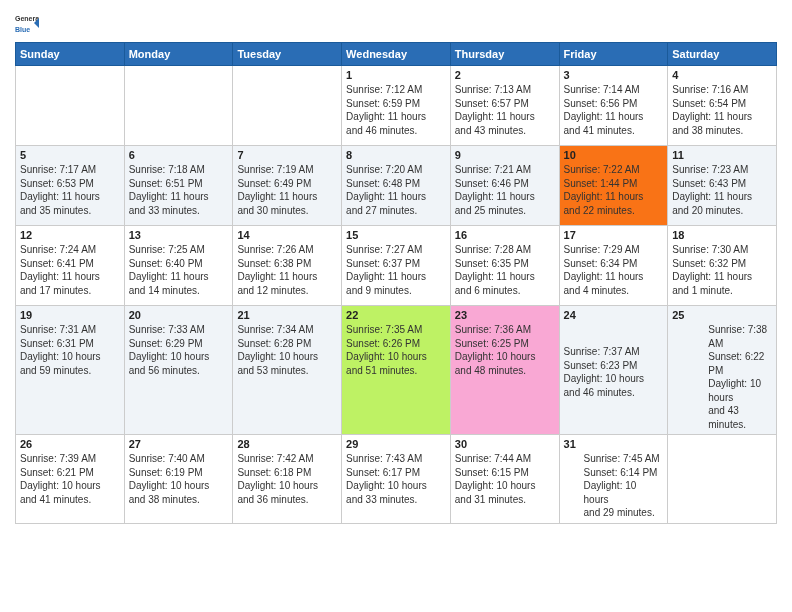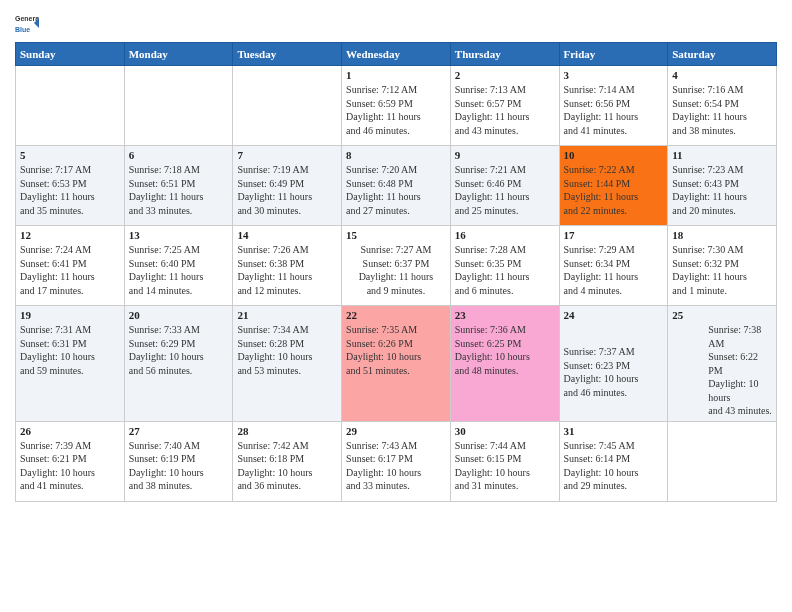--- a/index.html
+++ b/index.html
@@ -37,21 +37,20 @@
     }
     .title-block h2 {
       font-size: 14px;
       font-weight: normal;
       color: #444;
     }
     .calendar {
       width: 100%;
       border-collapse: collapse;
       border: 1px solid #ccc;
-      font-family: Liberation Serif, serif;
     }
     .calendar th {
       background: #2a6db5;
       color: #fff;
       font-size: 11px;
       font-weight: bold;
       padding: 5px 4px;
       text-align: left;
       border: 1px solid #1a5a9a;
     }
@@ -216,21 +215,21 @@
           </td>
           <td>
             <span class="day-number">14</span>
             <div class="day-info" style="white-space: pre-line;">Sunrise: 7:26 AM
 Sunset: 6:38 PM
 Daylight: 11 hours
 and 12 minutes.</div>
           </td>
           <td>
             <span class="day-number">15</span>
-            <div class="day-info" style="white-space: pre-line; text-align: center;">Sunrise: 7:27 AM
+            <div class="day-info" style="white-space: pre-line;">Sunrise: 7:27 AM
 Sunset: 6:37 PM
 Daylight: 11 hours
 and 9 minutes.</div>
           </td>
           <td>
             <span class="day-number">16</span>
             <div class="day-info" style="white-space: pre-line;">Sunrise: 7:28 AM
 Sunset: 6:35 PM
 Daylight: 11 hours
 and 6 minutes.</div>
@@ -265,21 +264,21 @@
 Daylight: 10 hours
 and 56 minutes.</div>
           </td>
           <td style="background: rgb(240, 244, 248);">
             <span class="day-number">21</span>
             <div class="day-info" style="white-space: pre-line;">Sunrise: 7:34 AM
 Sunset: 6:28 PM
 Daylight: 10 hours
 and 53 minutes.</div>
           </td>
-          <td style="background: #fca5a5; margin-top: 32px;">
+          <td style="background: #bef264; margin-top: 32px;">
             <span class="day-number">22</span>
             <div class="day-info" style="white-space: pre-line;">Sunrise: 7:35 AM
 Sunset: 6:26 PM
 Daylight: 10 hours
 and 51 minutes.</div>
           </td>
           <td style="background: #f9a8d4;">
             <span class="day-number">23</span>
             <div class="day-info" style="white-space: pre-line;">Sunrise: 7:36 AM
 Sunset: 6:25 PM
@@ -332,21 +331,21 @@
           </td>
           <td>
             <span class="day-number">30</span>
             <div class="day-info" style="white-space: pre-line;">Sunrise: 7:44 AM
 Sunset: 6:15 PM
 Daylight: 10 hours
 and 31 minutes.</div>
           </td>
           <td>
             <span class="day-number">31</span>
-            <div class="day-info" style="white-space: pre-line;">Sunrise: 7:45 AM
+            <div class="day-info" style="white-space: pre-line; margin-left: 20px;">Sunrise: 7:45 AM
 Sunset: 6:14 PM
 Daylight: 10 hours
 and 29 minutes.</div>
           </td>
           <td class="empty-cell"></td>
         </tr>
       </tbody>
   </table>
 </div>
 

